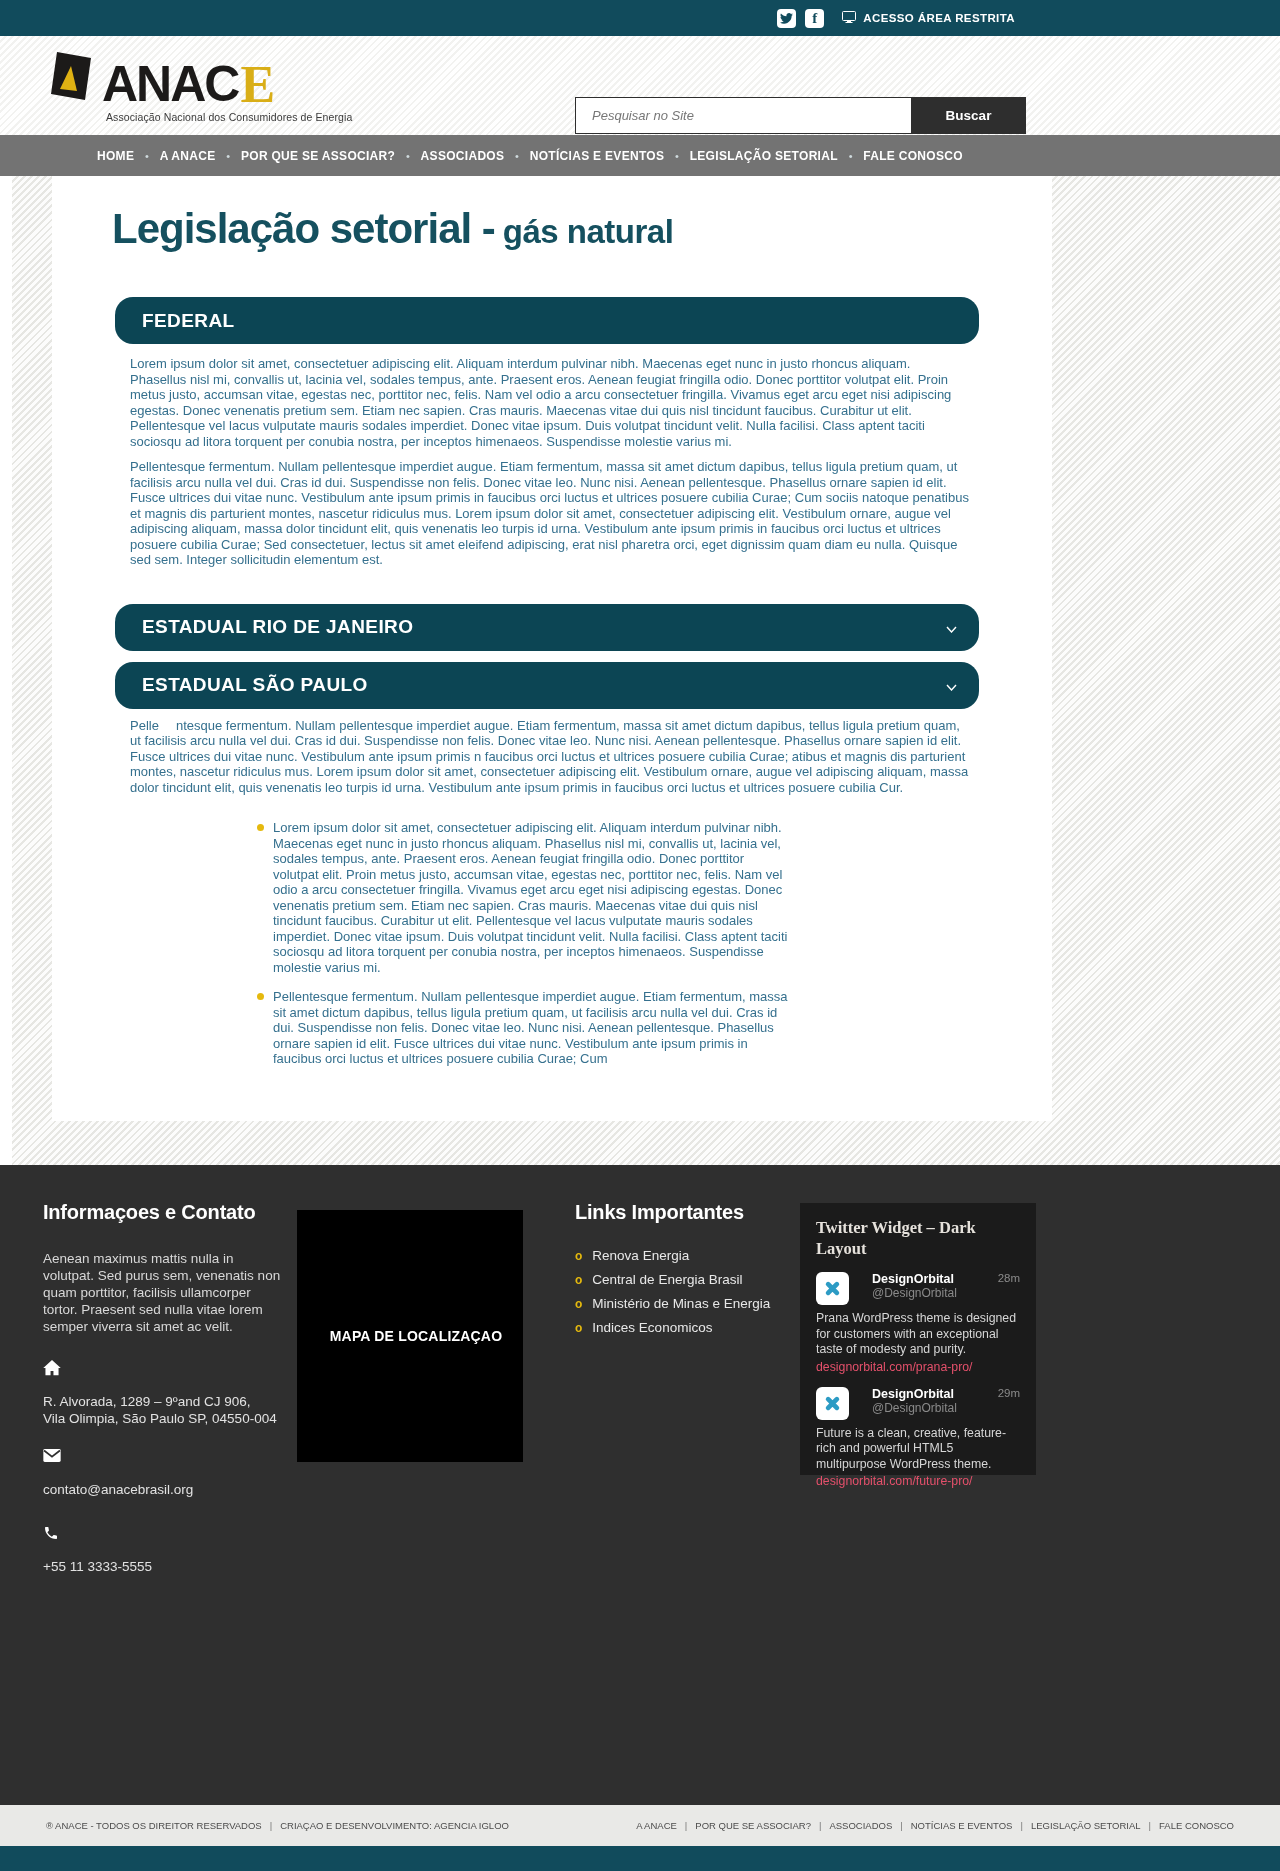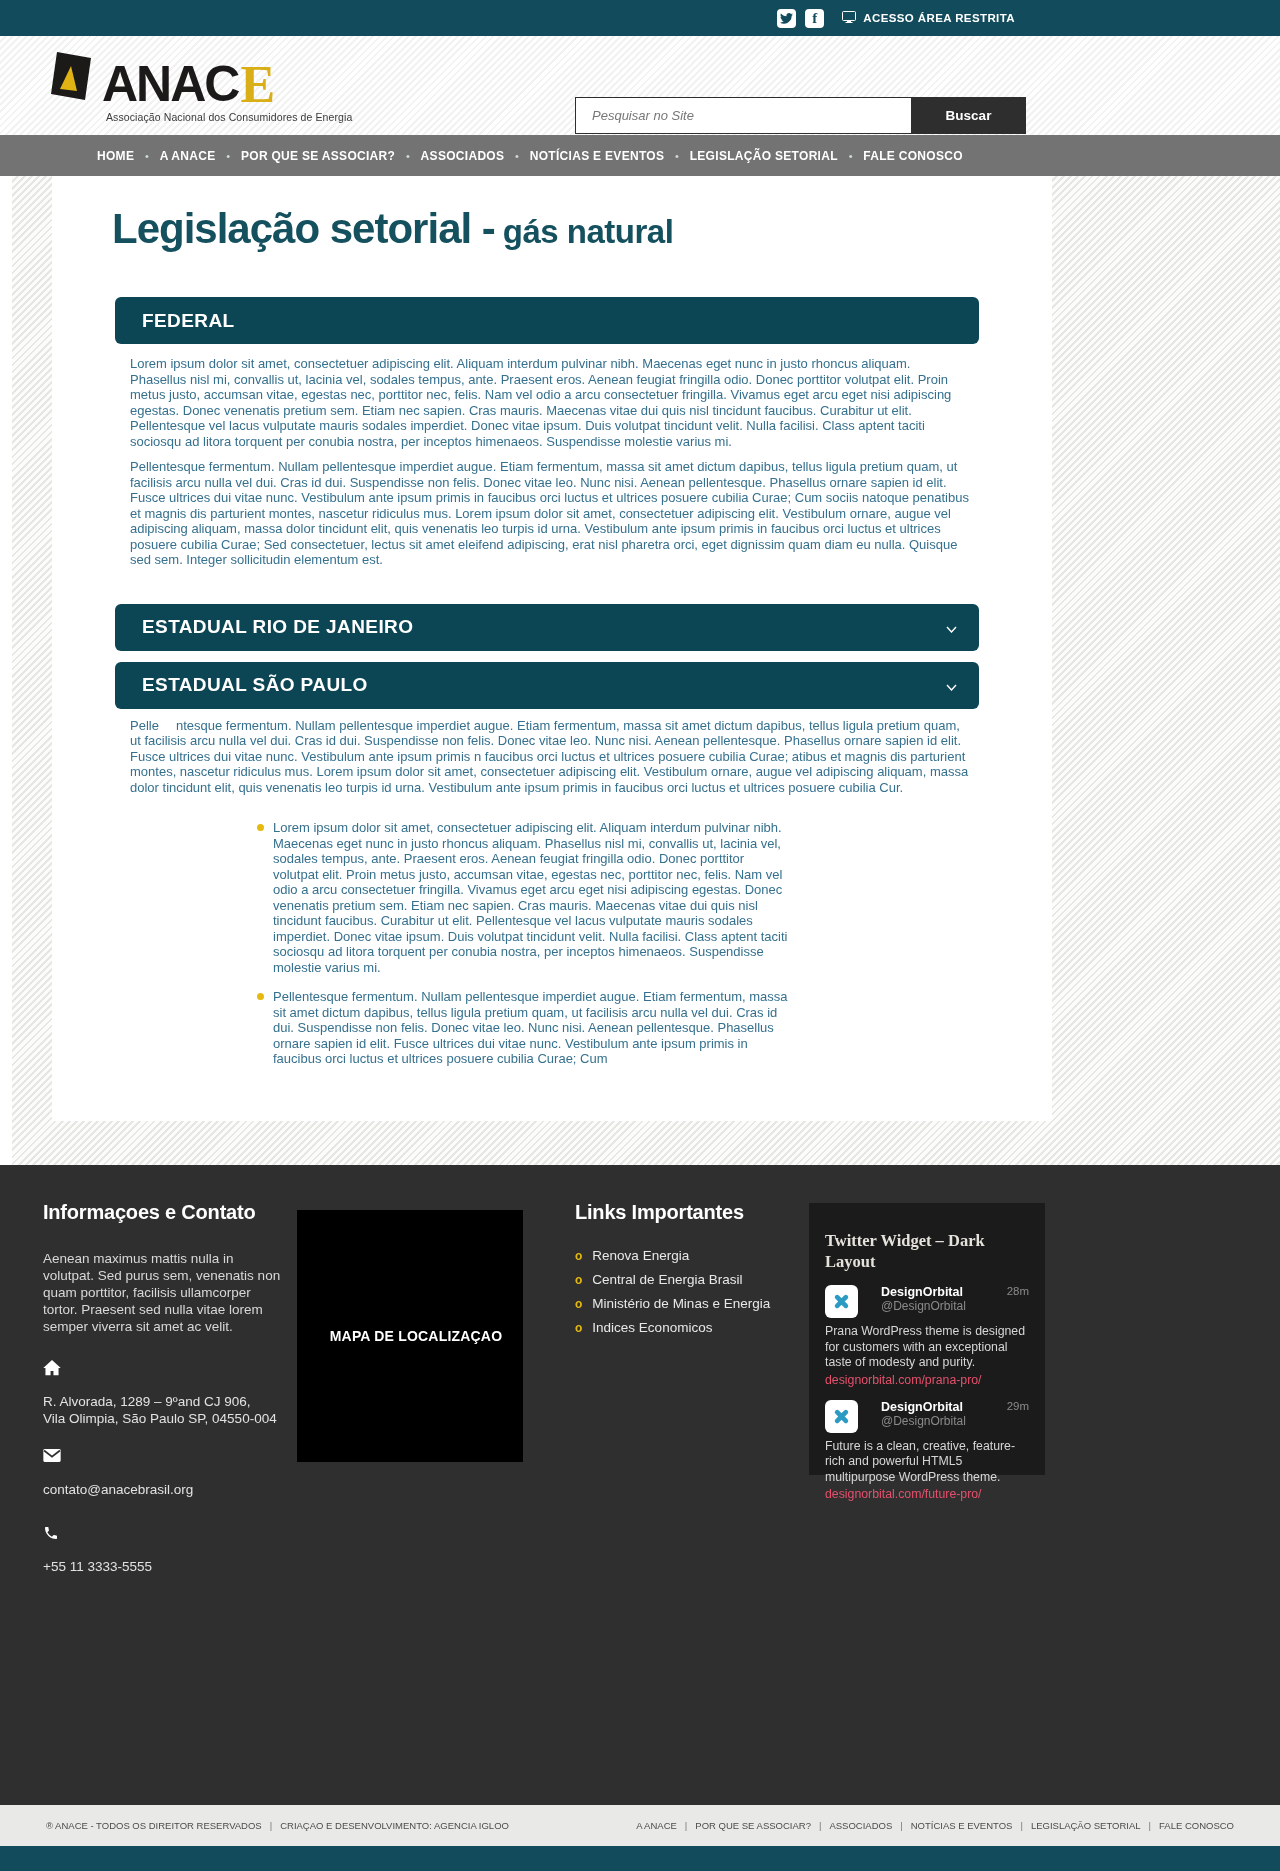--- a/index.html
+++ b/index.html
@@ -40,21 +40,21 @@
   .nav { height: 41px; background: #737373; }
   .nav-inner { margin-left: 97px; width: 866px; height: 41px; display: flex; align-items: center; justify-content: space-between; }
   .nav-item { color: #fff; font-size: 12px; font-weight: bold; letter-spacing: .3px; cursor: pointer; text-decoration: none; white-space: nowrap; }
   .nav-dot { color: #cfdadd; font-size: 11px; }
   
   .main-area { height: 989px; position: relative; margin-left: 12px; }
   .card { position: absolute; left: 40px; top: 0; width: 1000px; height: 945px; background: #fff; }
   h1.page-title { margin: 29px 0 0 60px; color: #15505f; }
   .title-main { font-size: 42px; font-weight: bold; letter-spacing: -1px; }
   .title-sub { font-size: 33px; font-weight: bold; letter-spacing: -.5px; margin-left: 8px; }
-  .section-bar { margin-left: 63px; width: 864px; height: 47px; background: #0c4554; border-radius: 6px; color: #fff; font-size: 19px; font-weight: bold; letter-spacing: .4px; display: flex; align-items: center; padding: 0 22px 0 27px; cursor: pointer; }
+  .section-bar { margin-left: 63px; width: 864px; height: 47px; background: #0c4554; border-radius: 18px; color: #fff; font-size: 19px; font-weight: bold; letter-spacing: .4px; display: flex; align-items: center; padding: 0 22px 0 27px; cursor: pointer; }
   .section-bar.first { margin-top: 44px; }
   .section-bar .spacer { flex: 1; }
   .body-p { margin: 10px 0 0 78px; width: 840px; color: #35708e; font-size: 13px; line-height: 15.5px; }
   .body-p.after-bar { margin-top: 12px; }
   .gap-40 { margin-top: 36px; }
   .accordion + .accordion { margin-top: 11px; }
   .textgap { display: inline-block; width: 17px; }
   ul.bullet-list { margin: 25px 0 0 205px; width: 535px; list-style: none; }
   ul.bullet-list li { position: relative; padding-left: 16px; color: #35708e; font-size: 13px; line-height: 15.5px; }
   ul.bullet-list li + li { margin-top: 14px; }
@@ -67,21 +67,21 @@
   .c-row { display: flex; gap: 13px; margin-top: 24px; font-size: 13.5px; line-height: 17px; color: #e2e2e2; align-items: flex-start; flex-direction: column; }
   .c-row .cicon { flex: 0 0 20px; padding-top: 1px; }
   .c-row.mail { margin-top: 21px; }
   .c-row.phone { margin-top: 26px; }
   .f-map { position: absolute; left: 297px; top: 45px; width: 226px; height: 252px; background: #000; display: flex; align-items: center; justify-content: center; cursor: pointer; padding-left: 12px; }
   .f-map span { color: #fff; font-weight: bold; font-size: 14px; letter-spacing: .2px; }
   .f-links { position: absolute; left: 575px; top: 36px; width: 210px; }
   .f-links ul { list-style: none; margin-top: 24px; }
   .f-links li { margin-bottom: 9px; font-size: 13.5px; cursor: pointer; display: flex; gap: 10px; align-items: baseline; color: #e8e8e8; }
   .f-links .marker { color: #e5b90e; font-size: 12px; font-weight: bold; }
-  .f-twitter { position: absolute; left: 800px; top: 38px; width: 236px; height: 272px; background: #1b1b1b; padding: 28px 16px; margin-left: 9px; }
+  .f-twitter { position: absolute; left: 800px; top: 38px; width: 236px; height: 272px; background: #1b1b1b; padding: 15px 16px; }
   .tw-title { font-family: "Liberation Serif", serif; color: #e6e2dc; font-size: 16.5px; font-weight: bold; line-height: 1.25; }
   .tweet { margin-top: 13px; }
   .tweet-head { display: flex; gap: 23px; }
   .avatar { width: 33px; height: 33px; background: #fff; border-radius: 6px; display: flex; align-items: center; justify-content: center; flex: 0 0 33px; }
   .t-id { flex: 1; }
   .t-name { color: #fff; font-weight: bold; font-size: 12.5px; }
   .t-handle { color: #8a8a8a; font-size: 12px; }
   .t-time { color: #8a8a8a; font-size: 11.5px; }
   .t-text { margin-top: 6px; color: #d6d6d6; font-size: 12.3px; line-height: 15.5px; }
   .t-link { margin-top: 2px; color: #e4506b; font-size: 12.3px; cursor: pointer; }

